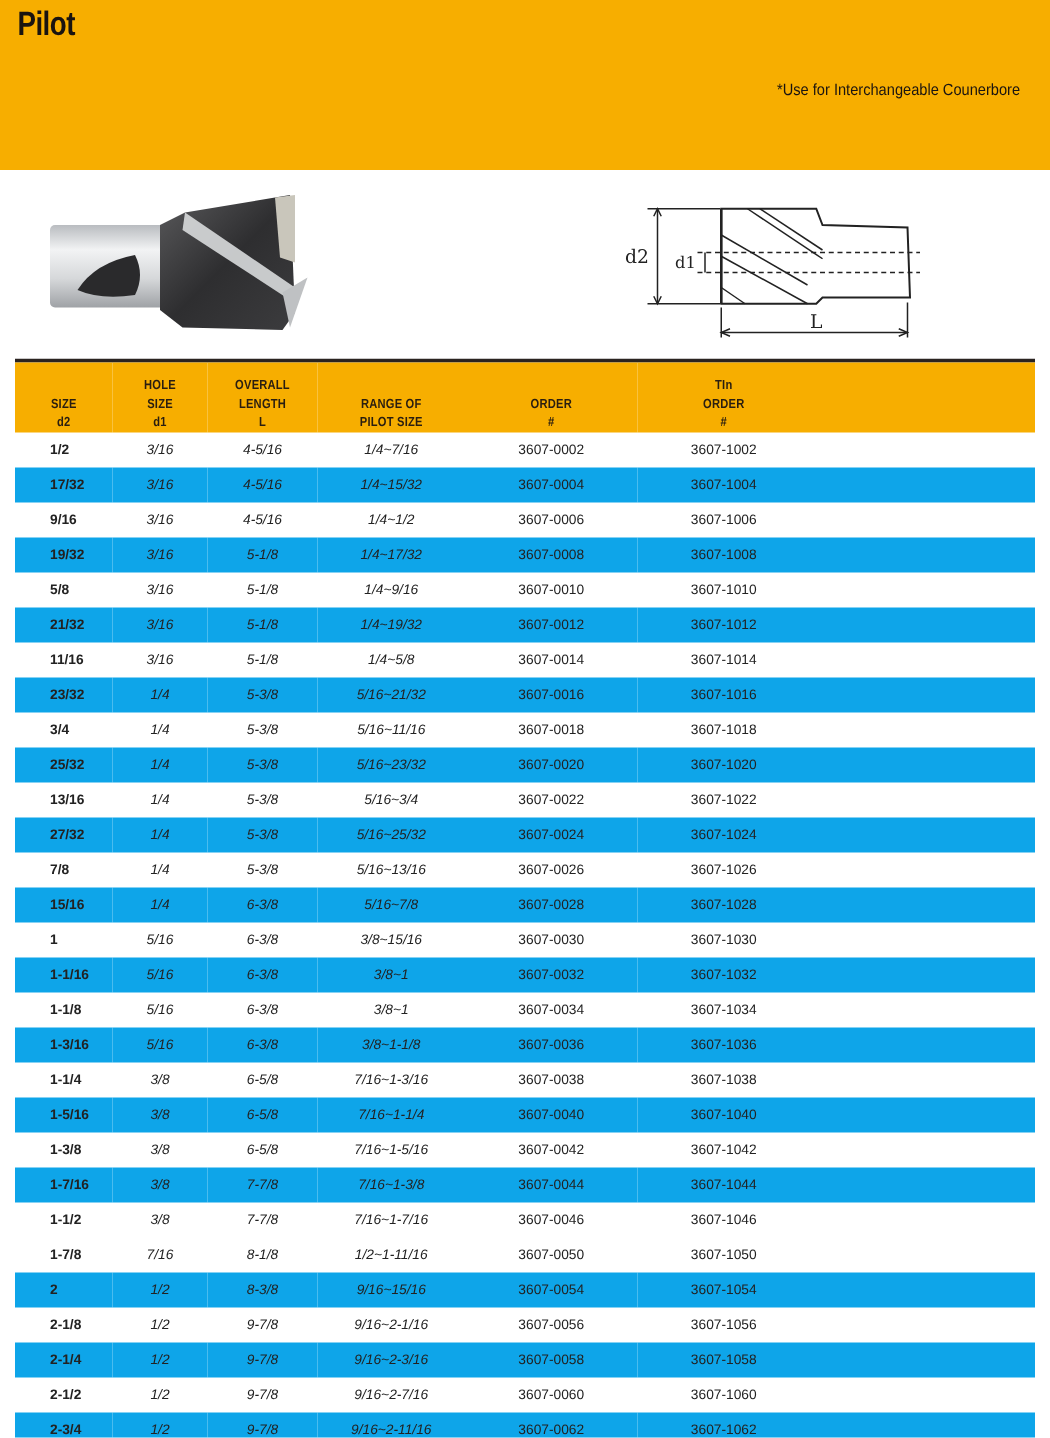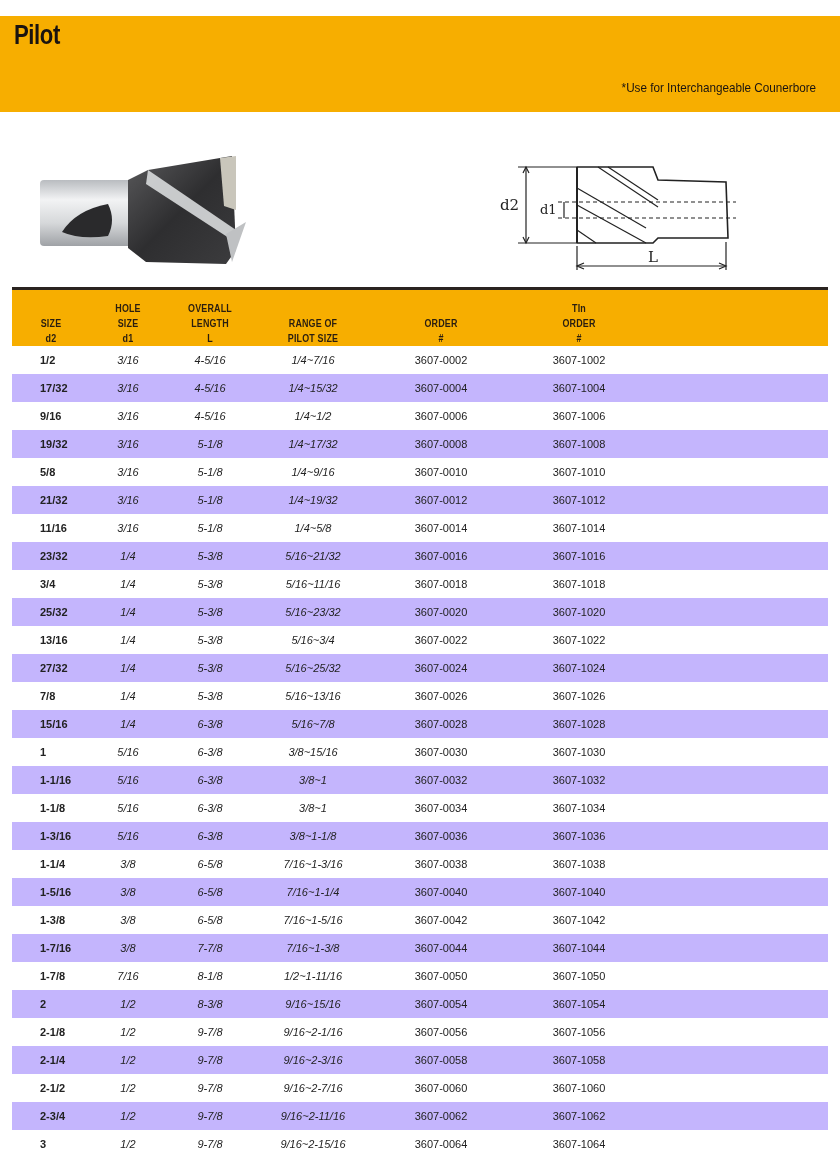--- a/index.html
+++ b/index.html
@@ -1,21 +1,21 @@
 <!DOCTYPE html>
 <html><head>
 <meta charset="utf-8">
 <style>
   html, body { margin: 0; padding: 0; }
   body {
     width: 840px; height: 1150px; background: #ffffff; position: relative; overflow: hidden;
     font-family: "Liberation Sans", "DejaVu Sans", sans-serif; color: #1a1a1a;
   }
   .banner {
-    position: absolute; left: 0; top: 16px; width: 840px; height: 96px; background: #f7ae00;
+    position: absolute; left: 0; top: 0; width: 840px; height: 136px; background: #f7ae00;
   }
   .banner .title {
     position: absolute; left: 14px; top: 4px; font-size: 27px; font-weight: bold; color: #1a1410;
     letter-spacing: -0.5px; transform: scaleX(0.82); transform-origin: left top;
     font-family: "Liberation Sans Narrow", "Liberation Sans", sans-serif;
   }
   .banner .note {
     position: absolute; right: 24px; top: 64px; font-size: 13px; color: #1a1410;
     transform: scaleX(0.9); transform-origin: right top;
   }
@@ -27,21 +27,21 @@
   .rule-bottom { height: 3px; background: #2a2320; }
   table { border-collapse: collapse; width: 816px; table-layout: fixed; }
   thead tr { background: #f7ae00; }
   thead th {
     height: 56px; padding: 0; vertical-align: bottom; font-weight: bold; color: #2a1e10;
     font-size: 10.5px; line-height: 15px; text-align: center;
     font-family: "Liberation Sans", sans-serif; letter-spacing: 0.2px;
   }
   thead th .hl { display: block; transform: scaleX(0.85); }
   tbody tr { height: 28px; }
-  tbody tr.alt { background: #c4b5fd; margin-top: 34px; }
+  tbody tr.alt { background: #0ea5e9; margin-top: 34px; }
   tbody td { padding: 0; font-size: 11px; line-height: 16px; text-align: center; color: #222; white-space: nowrap; }
   tbody td.c-size { text-align: left; padding-left: 28px; font-weight: bold; }
   tbody td.it { font-style: italic; }
   col.c1 { width: 78px; } col.c2 { width: 76px; } col.c3 { width: 88px; }
   col.c4 { width: 118px; } col.c5 { width: 138px; } col.c6 { width: 138px; } col.c7 { width: 180px; }
 </style>
 </head>
 <body>
 
 <div class="banner">
@@ -337,20 +337,29 @@
         <tr class="alt">
           <td class="c-size">1-7/16</td>
           <td class="it">3/8</td>
           <td class="it">7-7/8</td>
           <td class="it">7/16~1-3/8</td>
           <td>3607-0044</td>
           <td>3607-1044</td>
           <td></td>
         </tr>
         <tr>
+          <td class="c-size">1-1/2</td>
+          <td class="it">3/8</td>
+          <td class="it">7-7/8</td>
+          <td class="it">7/16~1-7/16</td>
+          <td>3607-0046</td>
+          <td>3607-1046</td>
+          <td></td>
+        </tr>
+        <tr>
           <td class="c-size">1-7/8</td>
           <td class="it">7/16</td>
           <td class="it">8-1/8</td>
           <td class="it">1/2~1-11/16</td>
           <td>3607-0050</td>
           <td>3607-1050</td>
           <td></td>
         </tr>
         <tr class="alt">
           <td class="c-size">2</td>

